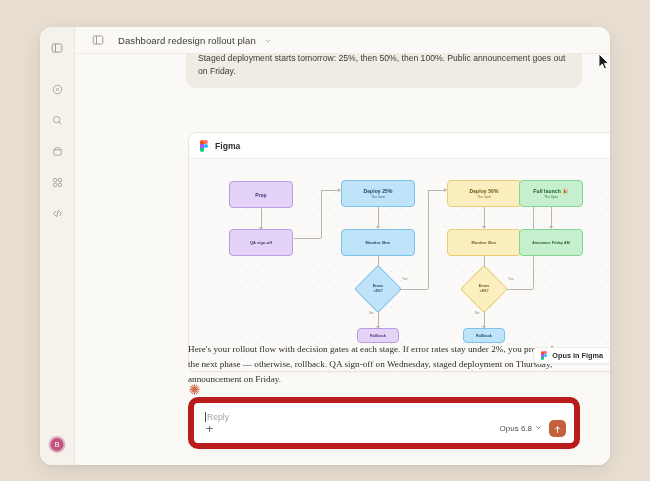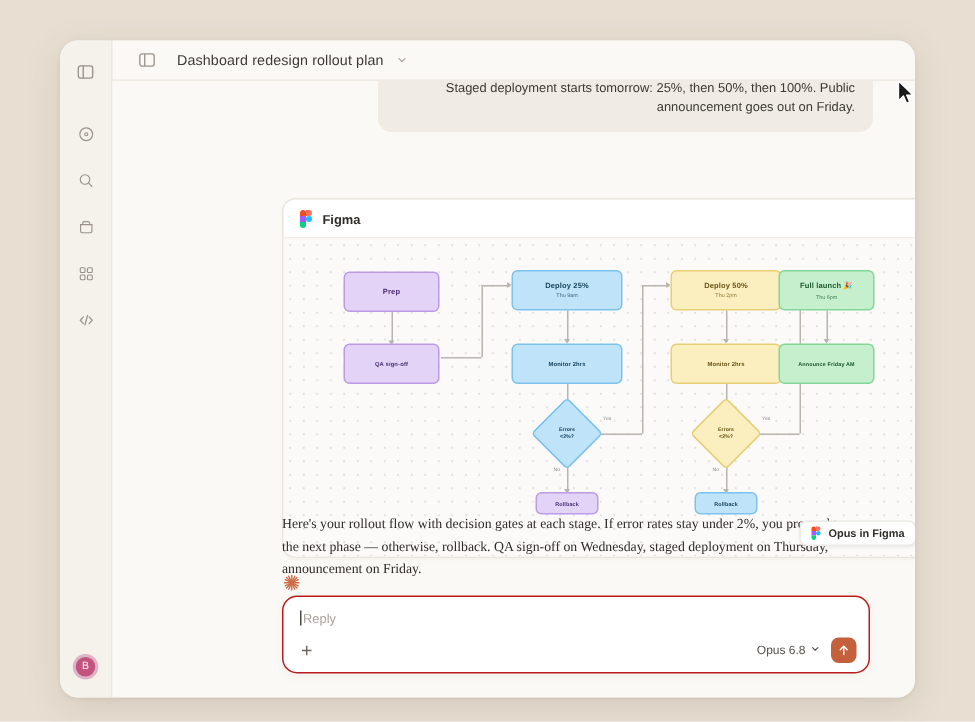--- a/index.html
+++ b/index.html
@@ -73,27 +73,26 @@
   .scrollarea {
     flex: 1; overflow: hidden; position: relative;
     padding: 0 0 0 0;
     background: #faf9f6;
   }
 
   
   .user-bubble {
     position: absolute;
     right: 28px; top: -12px;
-    width: 330px;
+    width: 396px;
     background: #f0ece3;
     border-radius: 9px;
     padding: 10px 12px 9px 12px;
     font-size: 8.6px; line-height: 1.55;
     color: #3d3a35;
-    text-align: right;
   }
 
   
   .artifact {
     position: absolute;
     left: 113px; top: 78px;
     width: 472px;
     background: #fff;
     border: 1px solid #eae5dc;
     border-radius: 9px;
@@ -214,21 +213,21 @@
     position: absolute; left: 113px; top: 328px;
     width: 13px; height: 13px; color: #cf6a46;
   }
 
   
   .composer {
     position: absolute;
     left: 113px; bottom: 16px;
     width: 392px; height: 52px;
     background: #fff;
-    border: 1px solid #b91c1c;
+    border: 6px solid #b91c1c;
     border-radius: 10px;
     box-shadow: 0 2px 6px rgba(90,75,55,0.05);
   }
   .composer-input {
     position: absolute; left: 11px; top: 9px;
     font-size: 8.6px; color: #a8a29a;
     display: flex; align-items: center;
   }
   .caret {
     width: 1px; height: 10px; background: #4b4741; margin-right: 1px;

